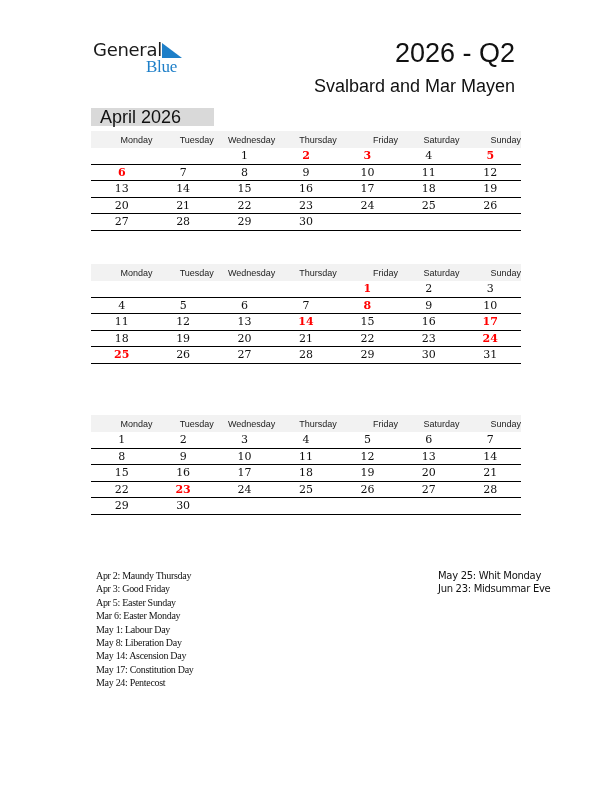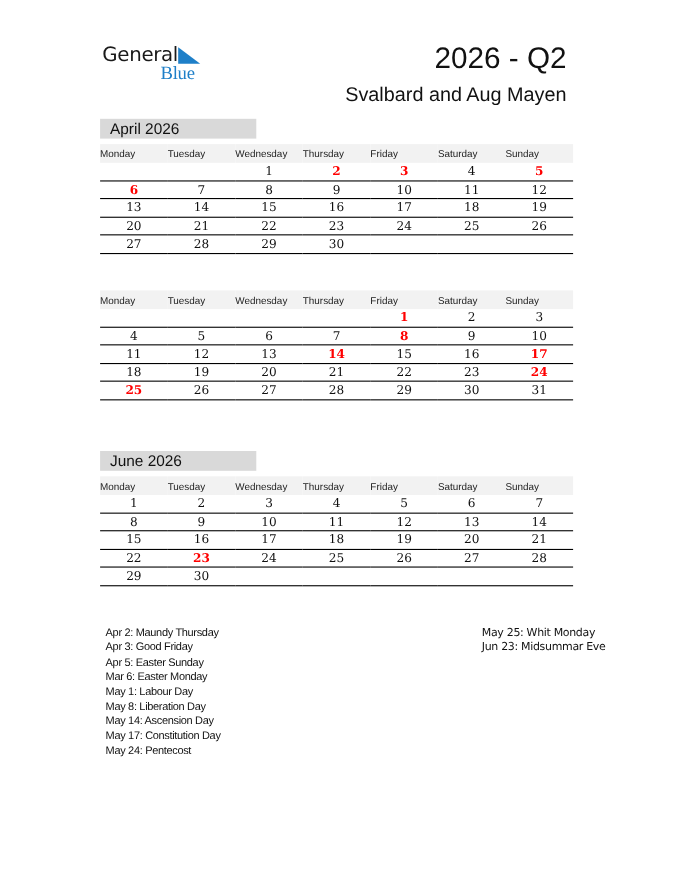--- a/index.html
+++ b/index.html
@@ -70,43 +70,43 @@
       line-height: 22px;
       color: #111;
       text-align: right;
     }
     .month {
       position: absolute;
       left: 91px;
       width: 430px;
     }
     .month-label {
-      width: 142px;
+      width: 123px;
       height: 18px;
       background: #d9d9d9;
-      font-size: 14px;
+      font-size: 18px;
       line-height: 18px;
       padding-left: 9px;
       box-sizing: border-box;
       color: #111;
     }
     .cal {
       margin-top: 5px;
       width: 430px;
       border-collapse: collapse;
       table-layout: fixed;
     }
     .cal th {
       background: #f2f2f2;
       font-weight: normal;
       font-size: 9px;
       height: 17px;
       padding: 0;
       color: #222;
-      text-align: left;
+      text-align: right;
     }
     .cal td {
       font-family: "DejaVu Serif", serif;
       font-size: 11px;
       height: 15.5px;
       padding: 0;
       text-align: center;
       border-bottom: 1.5px solid #000;
       color: #111;
       line-height: 15px;
@@ -115,21 +115,21 @@
       color: #ff0000;
       font-weight: bold;
     }
     .holidays-left {
       position: absolute;
       left: 96px;
       top: 569px;
       font-size: 10px;
       line-height: 13.4px;
       color: #111;
-      font-family: Liberation Sans, sans-serif;
+      font-family: Liberation Serif, serif;
       letter-spacing: -0.3px;
     }
     .holidays-right {
       position: absolute;
       left: 407px;
       top: 569px;
       font-size: 10px;
       line-height: 13.4px;
       color: #111;
       font-family: "DejaVu Sans", sans-serif;
@@ -143,21 +143,21 @@
 </head>
 <body>
 
 <div class="logo">
   <span class="logo-general">General</span>
   <span class="logo-triangle"></span>
   <span class="logo-blue">Blue</span>
 </div>
 
 <div class="title">2026 - Q2</div>
-<div class="subtitle">Svalbard and Aug Mayen</div>
+<div class="subtitle">Svalbard and Mar Mayen</div>
 
 <div class="month" style="top:108px;">
   <div class="month-label">April 2026</div>
   <table class="cal">
     <thead>
         <tr class="weekday-row">
           <th>Monday</th>
           <th>Tuesday</th>
           <th>Wednesday</th>
           <th>Thursday</th>
@@ -273,21 +273,20 @@
           <td>28</td>
           <td>29</td>
           <td>30</td>
           <td>31</td>
         </tr>
       </tbody>
   </table>
 </div>
 
 <div class="month" style="top:410px;">
-  <div class="month-label">June 2026</div>
   <table class="cal">
     <thead>
         <tr class="weekday-row">
           <th>Monday</th>
           <th>Tuesday</th>
           <th>Wednesday</th>
           <th>Thursday</th>
           <th>Friday</th>
           <th>Saturday</th>
           <th>Sunday</th>

